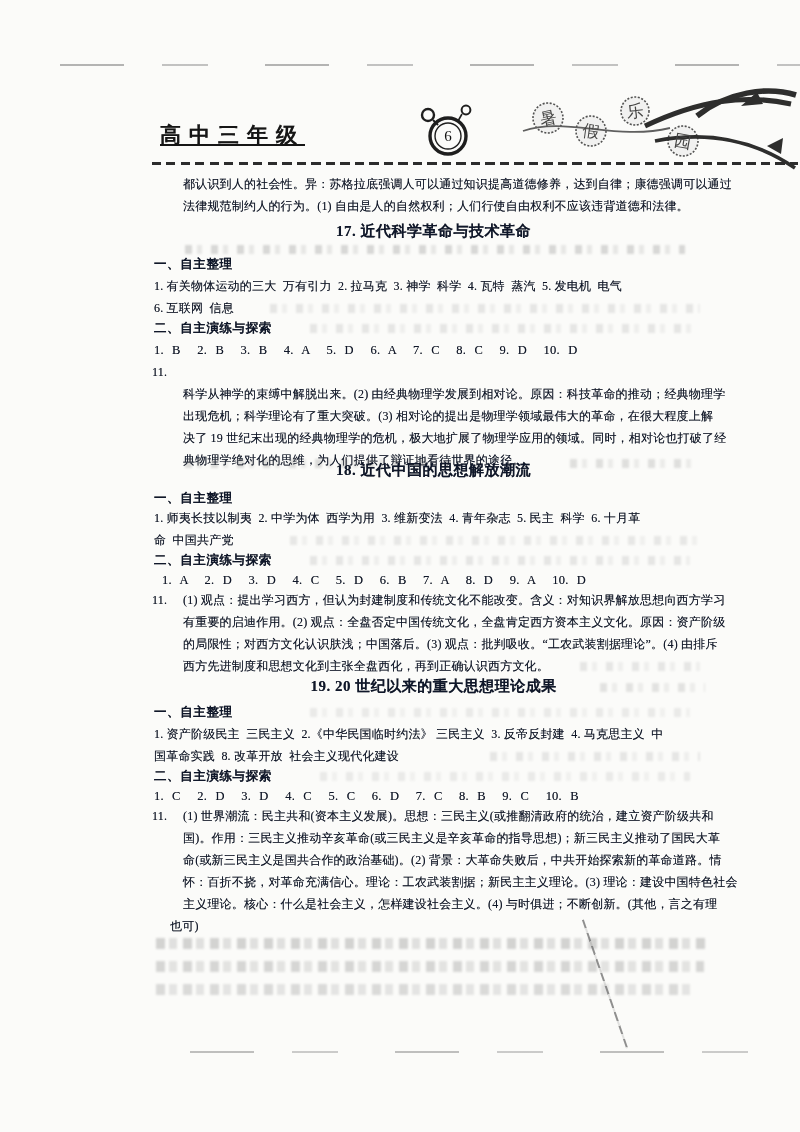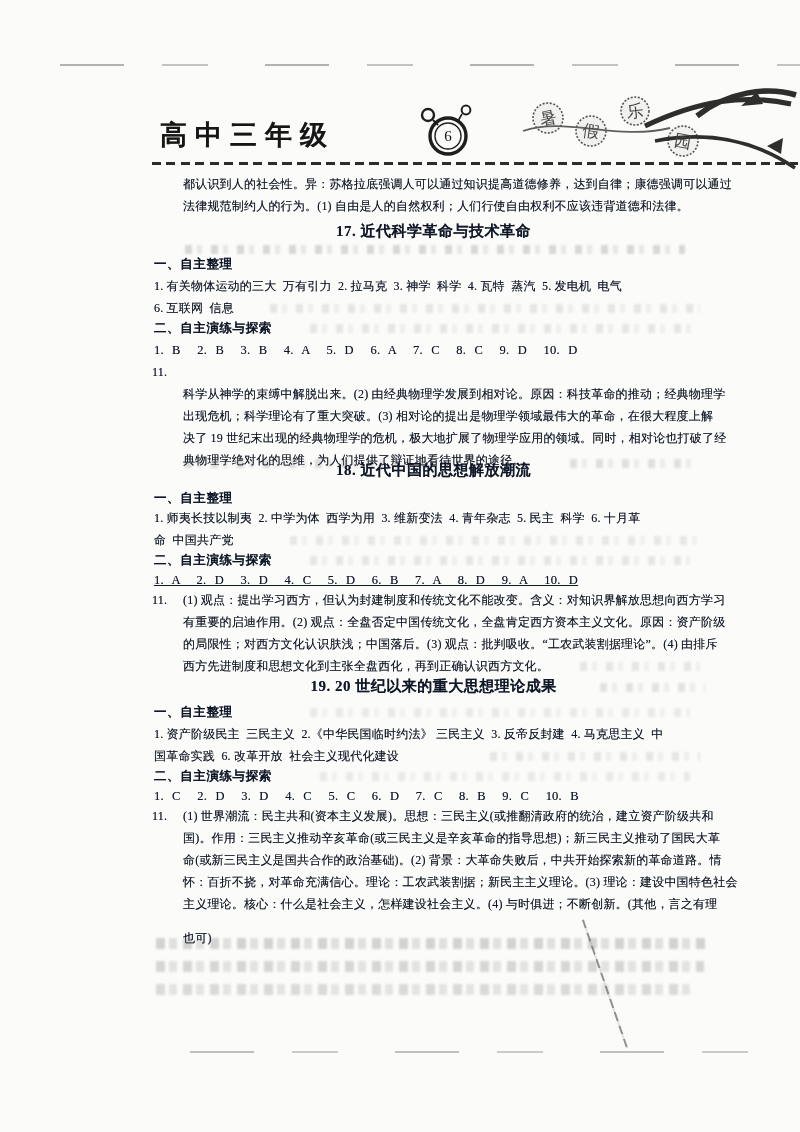--- a/index.html
+++ b/index.html
@@ -4,21 +4,21 @@
 <style>
   html,body{margin:0;padding:0;}
   .sheet{
     position:relative; width:800px; height:1132px; overflow:hidden;
     background:#fbfbf9;
     font-family:"Liberation Serif","DejaVu Serif",serif;
   }
   .t{ position:absolute; white-space:pre; color:#0f172a; font-size:12px;
       letter-spacing:.2px; line-height:15px;
       text-shadow:0 0 .5px rgba(20,20,20,.55); }
-  .grade{ font-size:27px; font-weight:bold; letter-spacing:8px; color:#161616; }
+  .grade{ font-size:21px; font-weight:bold; letter-spacing:8px; color:#161616;text-decoration:underline; }
   .title{ font-size:15px; font-weight:bold; left:155px; width:557px; text-align:center; letter-spacing:.5px; }
   .h3{ font-size:12.5px; font-weight:bold; letter-spacing:.6px; }
   .ans{ font-size:12.5px; word-spacing:5px; }
   .rule-dashed{ position:absolute; height:2.6px;
     background:repeating-linear-gradient(90deg,#2c2c2c 0 9px,transparent 9px 14.5px); }
   .edge-line{ position:absolute; height:1.6px; opacity:.65;
     background:repeating-linear-gradient(90deg,#8d8d8d 0 64px,transparent 64px 102px,#a3a3a3 102px 148px,transparent 148px 205px); }
   .noise{ position:absolute; height:9px; filter:blur(1.1px);
     background:repeating-linear-gradient(90deg,rgba(70,70,70,.38) 0 7px,transparent 7px 12px,rgba(70,70,70,.22) 12px 17px,transparent 17px 26px); }
   .ghost{ position:absolute; height:11px; filter:blur(.8px);
@@ -95,49 +95,49 @@
   <div class="noise" style="top:459px;left:570px;width:130px;opacity:.4;"></div>
   <div class="t title" style="top:463px;">18. 近代中国的思想解放潮流</div>
 
   <div class="t h3" style="left:154px;top:491px;">一、自主整理</div>
   <div class="t" style="left:154px;top:511px;">1. 师夷长技以制夷  2. 中学为体  西学为用  3. 维新变法  4. 青年杂志  5. 民主  科学  6. 十月革</div>
   <div class="t" style="left:154px;top:533px;">命  中国共产党</div>
   <div class="noise" style="top:536px;left:290px;width:410px;opacity:.28;"></div>
 
   <div class="t h3" style="left:154px;top:553px;">二、自主演练与探索</div>
   <div class="noise" style="top:556px;left:310px;width:380px;opacity:.3;"></div>
-  <div class="t ans" style="left:154px;top:573px;text-decoration:underline;">1. A  2. D  3. D  4. C  5. D  6. B  7. A  8. D  9. A  10. D</div>
+  <div class="t ans" style="left:162px;top:573px;">1. A  2. D  3. D  4. C  5. D  6. B  7. A  8. D  9. A  10. D</div>
 
   <div class="t" style="left:152px;top:593px;">11.</div>
   <div class="t" style="left:183px;top:593px;">(1) 观点：提出学习西方，但认为封建制度和传统文化不能改变。含义：对知识界解放思想向西方学习</div>
   <div class="t" style="left:183px;top:615px;">有重要的启迪作用。(2) 观点：全盘否定中国传统文化，全盘肯定西方资本主义文化。原因：资产阶级</div>
   <div class="t" style="left:183px;top:637px;">的局限性；对西方文化认识肤浅；中国落后。(3) 观点：批判吸收。“工农武装割据理论”。(4) 由排斥</div>
   <div class="t" style="left:183px;top:659px;">西方先进制度和思想文化到主张全盘西化，再到正确认识西方文化。</div>
   <div class="noise" style="top:662px;left:580px;width:120px;opacity:.3;"></div>
 
   <div class="t title" style="top:679px;">19. 20 世纪以来的重大思想理论成果</div>
   <div class="noise" style="top:683px;left:600px;width:105px;opacity:.35;"></div>
 
   <div class="t h3" style="left:154px;top:705px;">一、自主整理</div>
   <div class="noise" style="top:708px;left:310px;width:380px;opacity:.25;"></div>
   <div class="t" style="left:154px;top:727px;">1. 资产阶级民主  三民主义  2.《中华民国临时约法》 三民主义  3. 反帝反封建  4. 马克思主义  中</div>
-  <div class="t" style="left:154px;top:749px;">国革命实践  6. 改革开放  社会主义现代化建设</div>
+  <div class="t" style="left:154px;top:749px;">国革命实践  8. 改革开放  社会主义现代化建设</div>
   <div class="noise" style="top:752px;left:490px;width:210px;opacity:.3;"></div>
 
   <div class="t h3" style="left:154px;top:769px;">二、自主演练与探索</div>
   <div class="noise" style="top:772px;left:320px;width:370px;opacity:.25;"></div>
   <div class="t ans" style="left:154px;top:789px;">1. C  2. D  3. D  4. C  5. C  6. D  7. C  8. B  9. C  10. B</div>
 
   <div class="t" style="left:152px;top:809px;">11.</div>
   <div class="t" style="left:183px;top:809px;">(1) 世界潮流：民主共和(资本主义发展)。思想：三民主义(或推翻清政府的统治，建立资产阶级共和</div>
   <div class="t" style="left:183px;top:831px;">国)。作用：三民主义推动辛亥革命(或三民主义是辛亥革命的指导思想)；新三民主义推动了国民大革</div>
   <div class="t" style="left:183px;top:853px;text-align:right;">命(或新三民主义是国共合作的政治基础)。(2) 背景：大革命失败后，中共开始探索新的革命道路。情</div>
   <div class="t" style="left:183px;top:875px;">怀：百折不挠，对革命充满信心。理论：工农武装割据；新民主主义理论。(3) 理论：建设中国特色社会</div>
   <div class="t" style="left:183px;top:897px;">主义理论。核心：什么是社会主义，怎样建设社会主义。(4) 与时俱进；不断创新。(其他，言之有理</div>
-  <div class="t" style="left:183px;top:919px;margin-top:12px;">也可)</div>
+  <div class="t" style="left:170px;top:919px;">也可)</div>
 
   <div class="ghost" style="top:938px;left:156px;width:552px;opacity:.55;"></div>
   <div class="ghost" style="top:961px;left:156px;width:548px;opacity:.5;"></div>
   <div class="ghost" style="top:984px;left:156px;width:540px;opacity:.45;"></div>
 
   <div class="crease" style="left:604px;top:916px;height:136px;"></div>
   <div class="edge-line" style="top:1051px;left:190px;width:610px;opacity:.55;"></div>
 
 </div>
 

